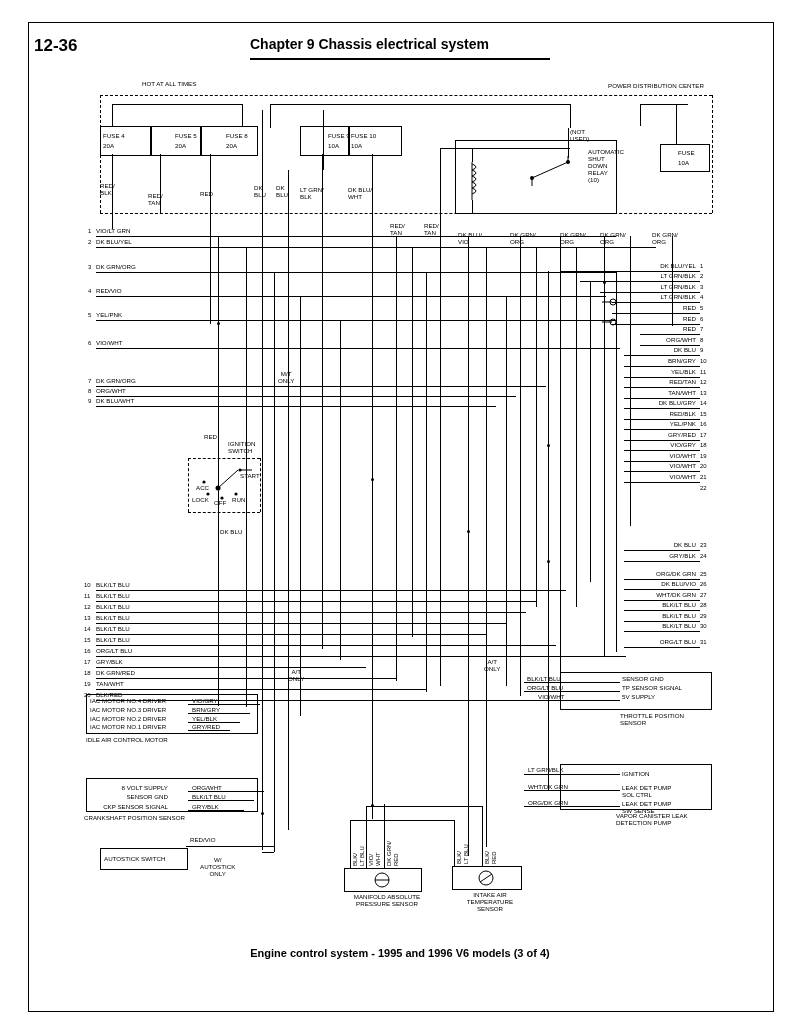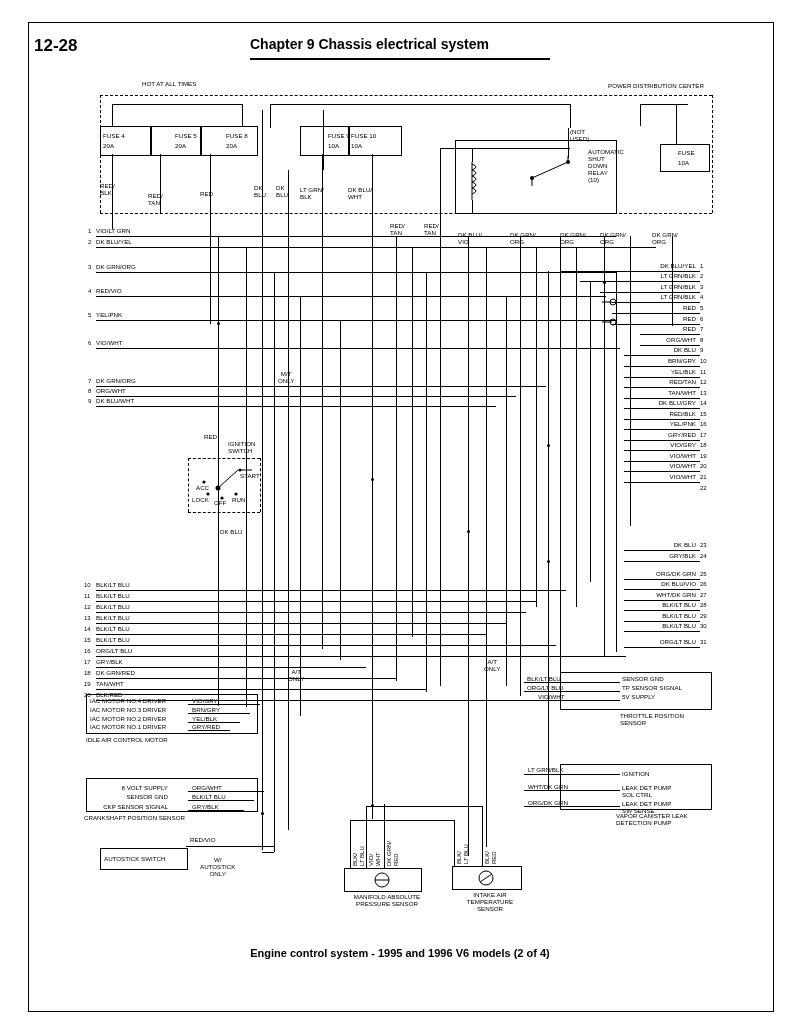--- a/index.html
+++ b/index.html
@@ -51,21 +51,21 @@
   .vert-txt {
     position:absolute; font-size:6px; line-height:6.5px; white-space:nowrap;
     transform-origin:0 0; transform:rotate(-90deg);
   }
   
   .coil { position:absolute; }
 </style>
 </head>
 <body>
 
-<div class="page-num">12-28</div>
+<div class="page-num">12-36</div>
 <div class="chapter-title">Chapter 9 Chassis electrical system</div>
 <div class="title-rule"></div>
 
 <div class="fig-frame"></div>
 
 <div class="dash-h" style="left:100px; top:95px; width:612px;"></div>
 <div class="dash-h" style="left:100px; top:213px; width:612px;"></div>
 <div class="dash-v" style="left:100px; top:95px; height:118px;"></div>
 <div class="dash-v" style="left:712px; top:95px; height:118px;"></div>
 
@@ -545,13 +545,13 @@
 LT BLU</div>
 <div class="vert-txt" style="left:484px; top:864px; white-space:pre;">BLK/
 RED</div>
 <div class="v" style="left:454px; top:820px; height:46px;"></div>
 <div class="v" style="left:482px; top:806px; height:60px;"></div>
 
 <div class="h" style="left:262px; top:852px; width:12px;"></div>
 <div class="h" style="left:350px; top:820px; width:104px;"></div>
 <div class="h" style="left:366px; top:806px; width:116px;"></div>
 
-<div class="caption">Engine control system - 1995 and 1996 V6 models (2 of 4)</div>
+<div class="caption">Engine control system - 1995 and 1996 V6 models (3 of 4)</div>
 
 </body></html>

